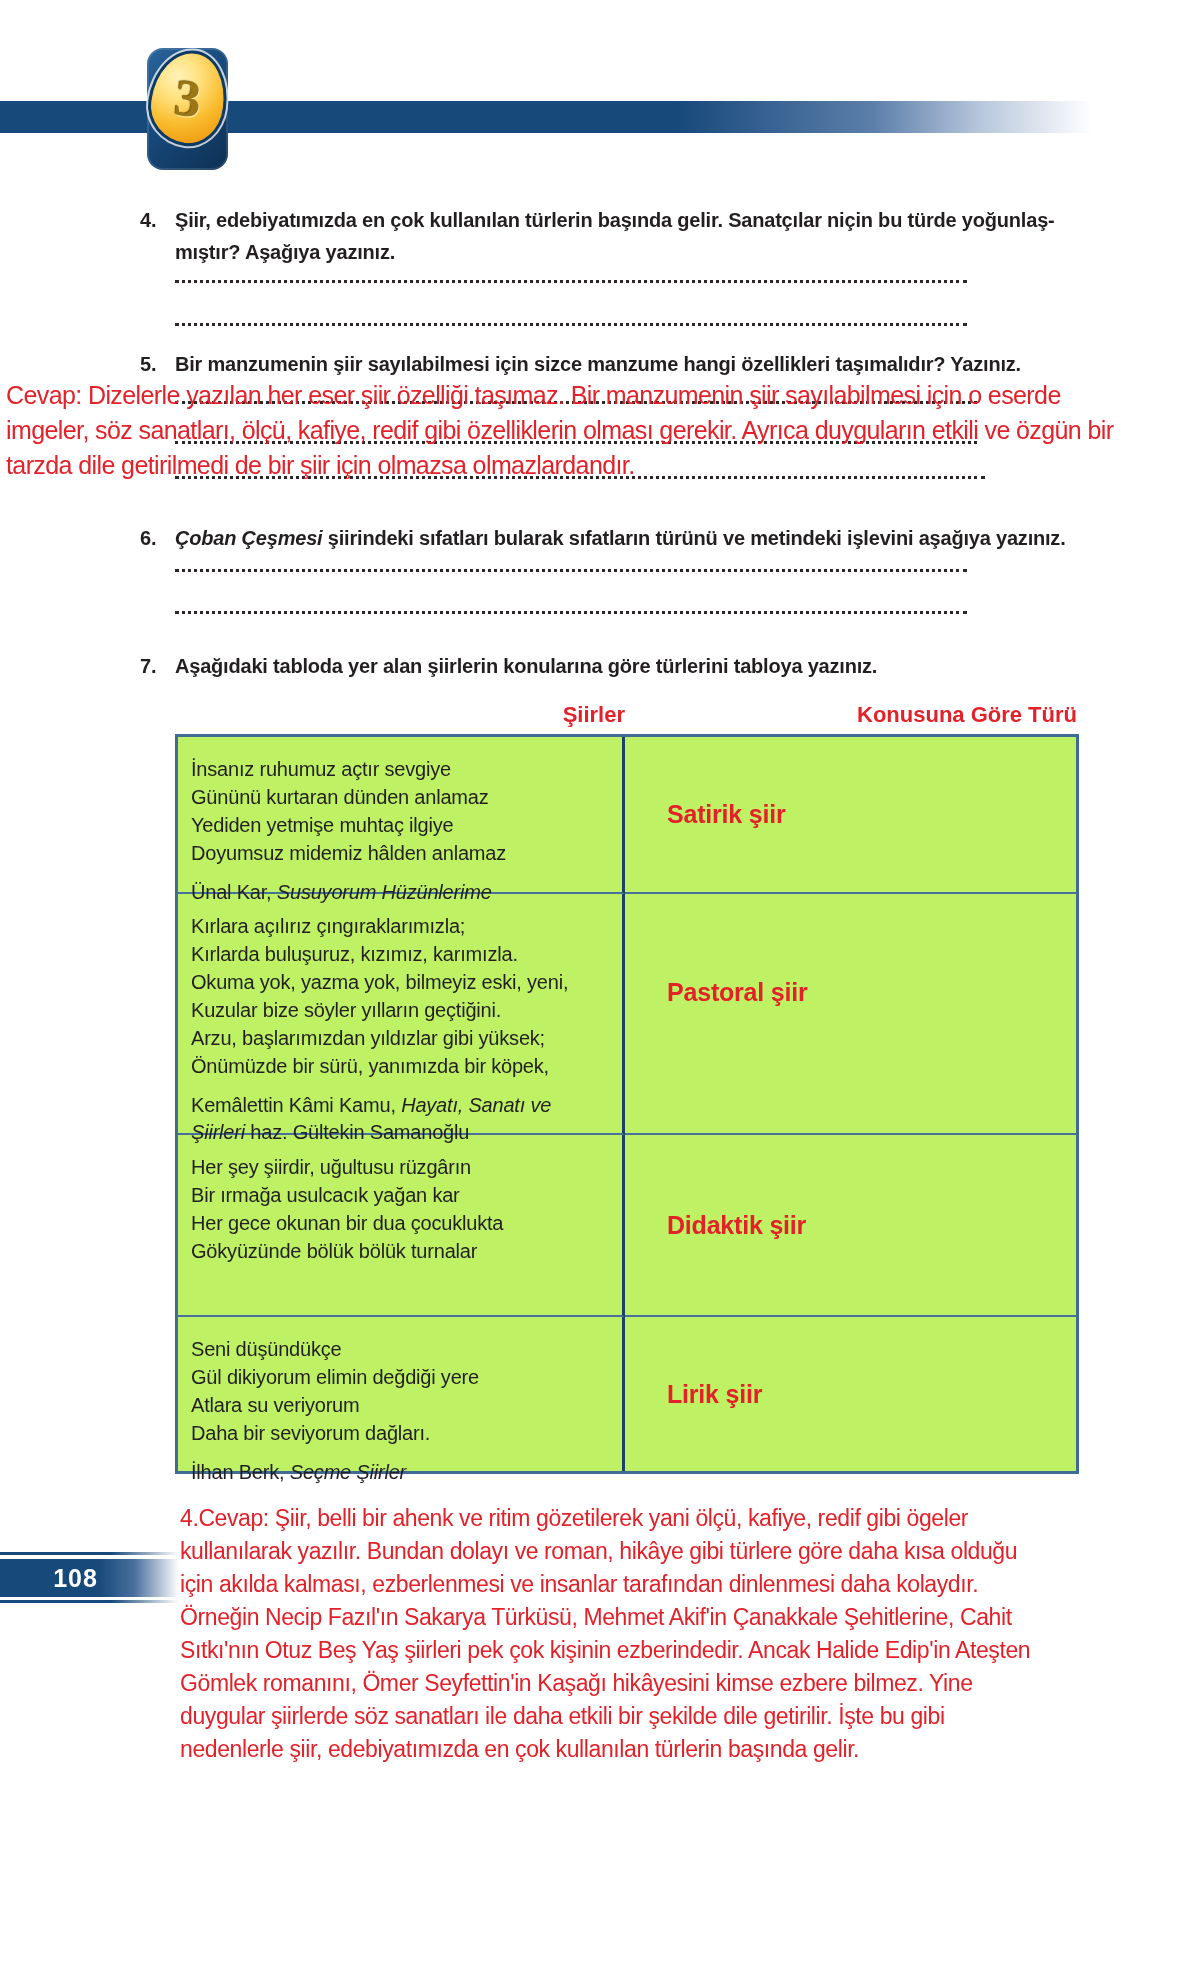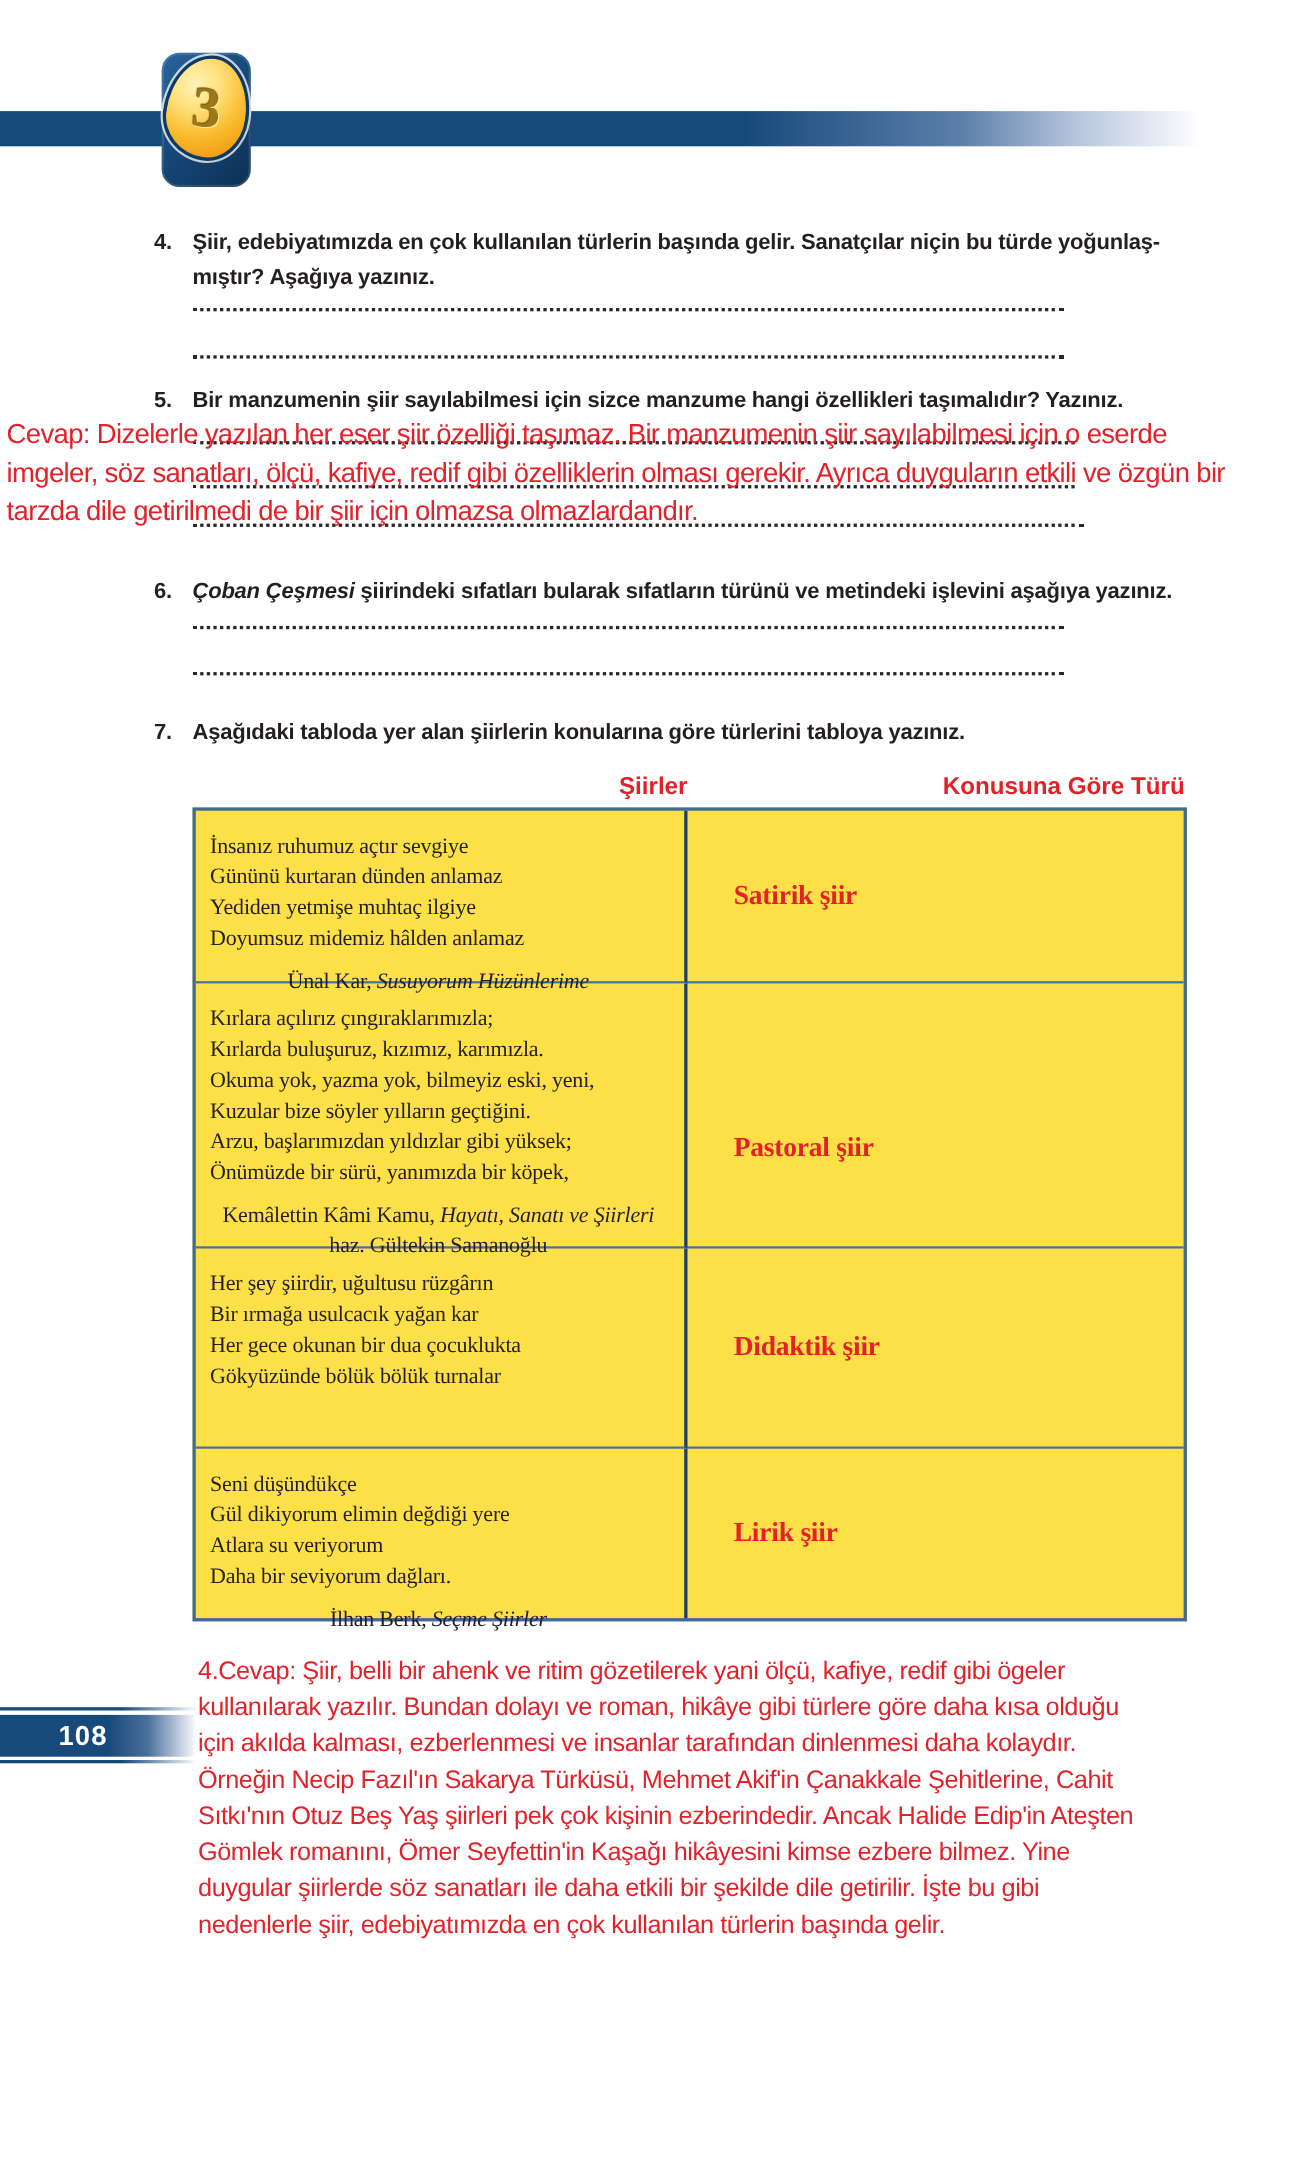--- a/index.html
+++ b/index.html
@@ -47,29 +47,29 @@
   .a5{left:6px;top:378px;width:1168px;font-size:25px;line-height:35px;letter-spacing:-0.6px;}
   .a6{left:100px;top:546px;width:1040px;font-size:25px;line-height:31px;letter-spacing:-0.4px;}
 
   
   .thead{position:absolute;top:702px;font-weight:bold;font-size:22px;color:var(--red);text-align:right;}
   .thead-left{left:175px;width:450px;}
   .thead-right{left:625px;width:452px;}
   .ptable{position:absolute;left:175px;top:734px;width:898px;
     border:3px solid #3f6b96;display:grid;
     grid-template-columns:447px 1fr;
-    grid-template-rows:157px 241px 182px 154px;background:#fde047;font-family:Liberation Serif, serif;}
+    grid-template-rows:157px 241px 182px 154px;background:#bef264;}
   .poem-cell{border-right:3px solid var(--divider);padding:18px 10px 6px 13px;
     font-size:20px;line-height:28px;letter-spacing:-0.2px;position:relative;}
   .rb{border-bottom:2px solid var(--slate);}
   .poem{white-space:pre-line;}
-  .attr{margin-top:12px;text-align:center;padding-right:6px;font-size:20px;line-height:27px;}
+  .attr{margin-top:12px;text-align:left;padding-right:6px;font-size:20px;line-height:27px;}
   .it{font-style:italic;margin-top:32px;}
   .type-cell{display:flex;align-items:center;padding-left:42px;}
-  .type-cell.top-align{align-items:center;padding-top:60px;}
+  .type-cell.top-align{align-items:flex-start;padding-top:84px;}
   .type-label{font-weight:bold;font-size:25px;color:var(--red);letter-spacing:-0.2px;}
 
   
   .a4{left:180px;top:1502px;width:990px;font-weight:normal;font-size:23px;line-height:33px;letter-spacing:-0.4px;}
 
   
   .page-badge{position:absolute;left:0;top:1552px;width:179px;height:63px;}
   .pb-line{position:absolute;left:0;width:100%;height:3px;
     background:linear-gradient(to right,var(--navy) 0%,var(--navy) 62%,rgba(23,73,123,0) 100%);}
   .pb-line.top{top:0;} .pb-line.bot{top:48px;}

